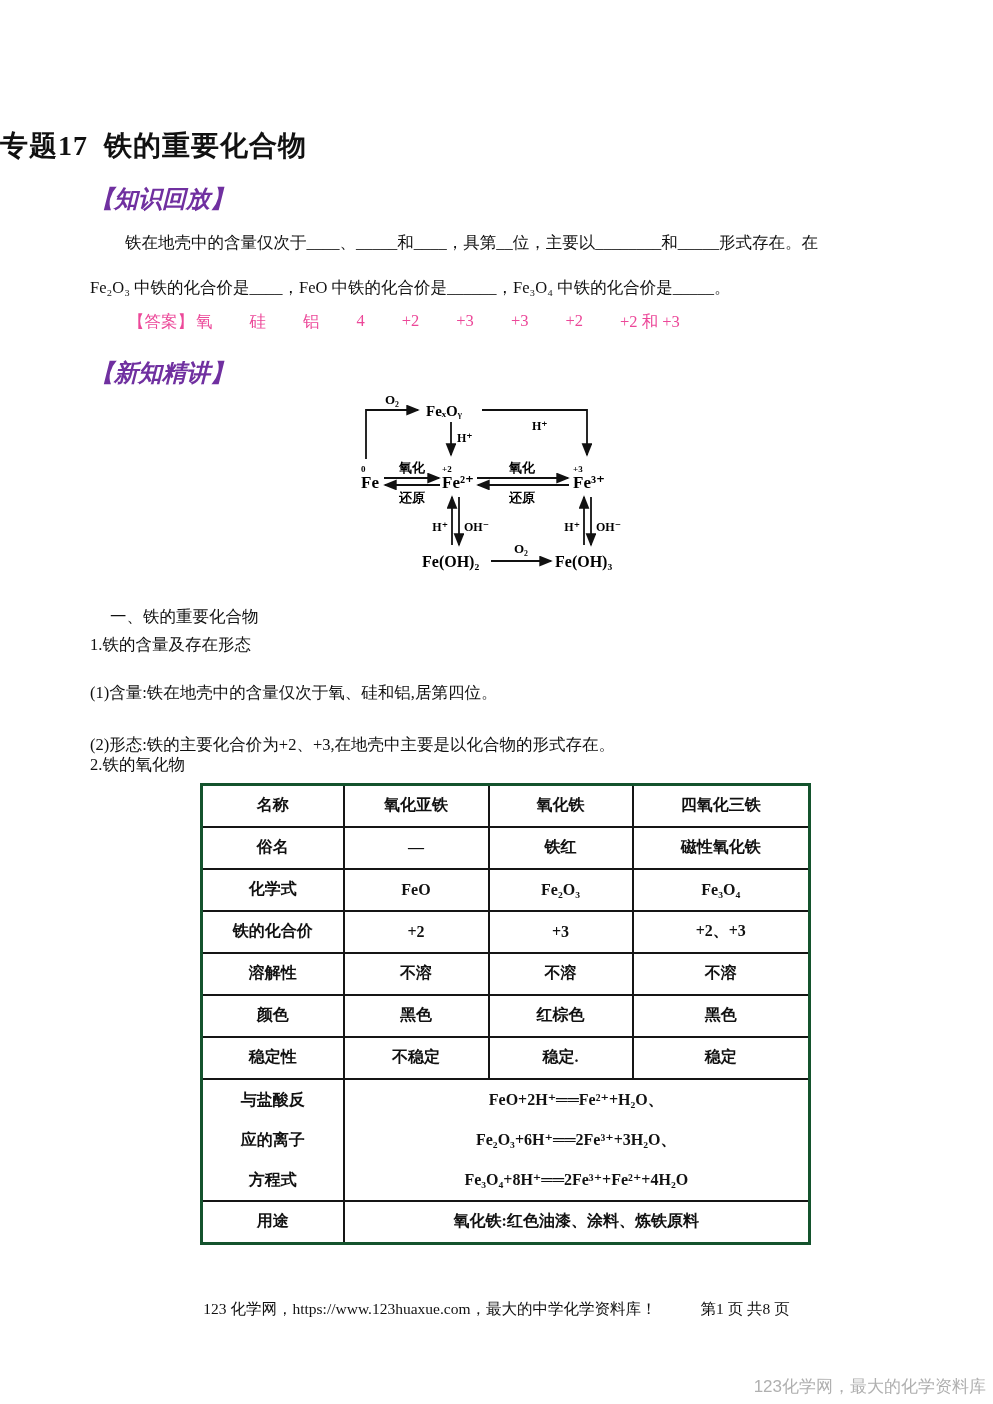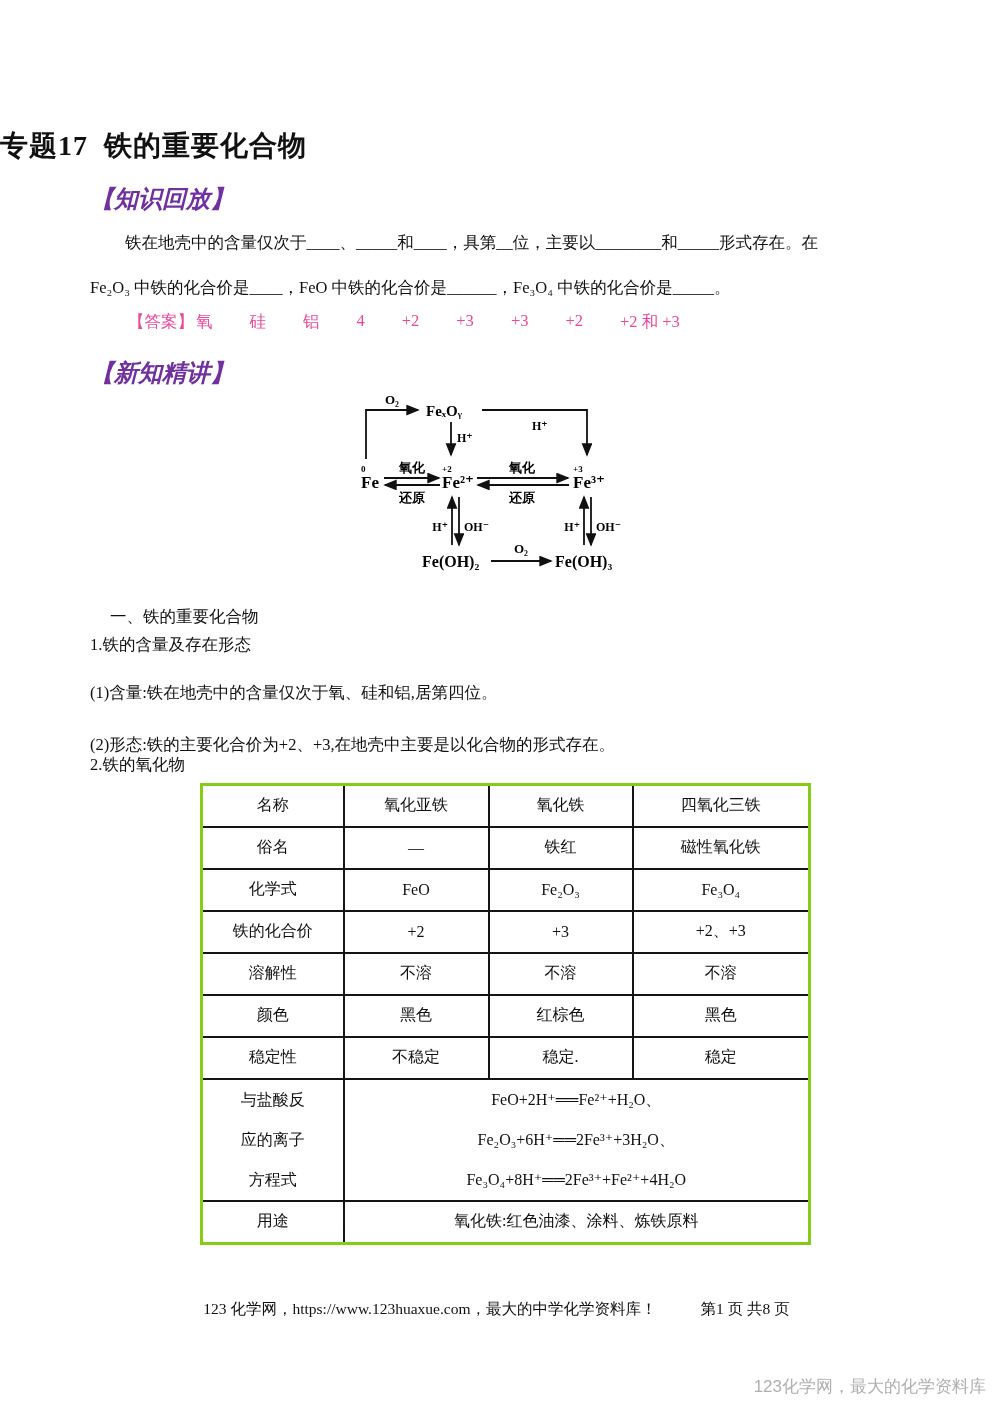--- a/index.html
+++ b/index.html
@@ -57,21 +57,21 @@
     width:608px;
     font-size:16px;
   }
   .oxide-table td{
     border:2px solid #151515;
     text-align:center;
     vertical-align:middle;
     padding:0 2px;
     overflow:hidden;
   }
-  .oxide-table{border:3px solid #84cc16;}
+  .oxide-table{border:3px solid #14532d;font-weight:bold;}
   tr.r-std{height:42px;}
   tr.r-eq{height:121px;}
   tr.r-use{height:43px;}
   .eq-label div{line-height:40px;}
   .eq-cell div{line-height:40px;white-space:pre;}
   
   .page-footer{
     top:1299px;left:0;width:100%;
     display:flex;justify-content:center;gap:44px;
     font-size:15.5px;

